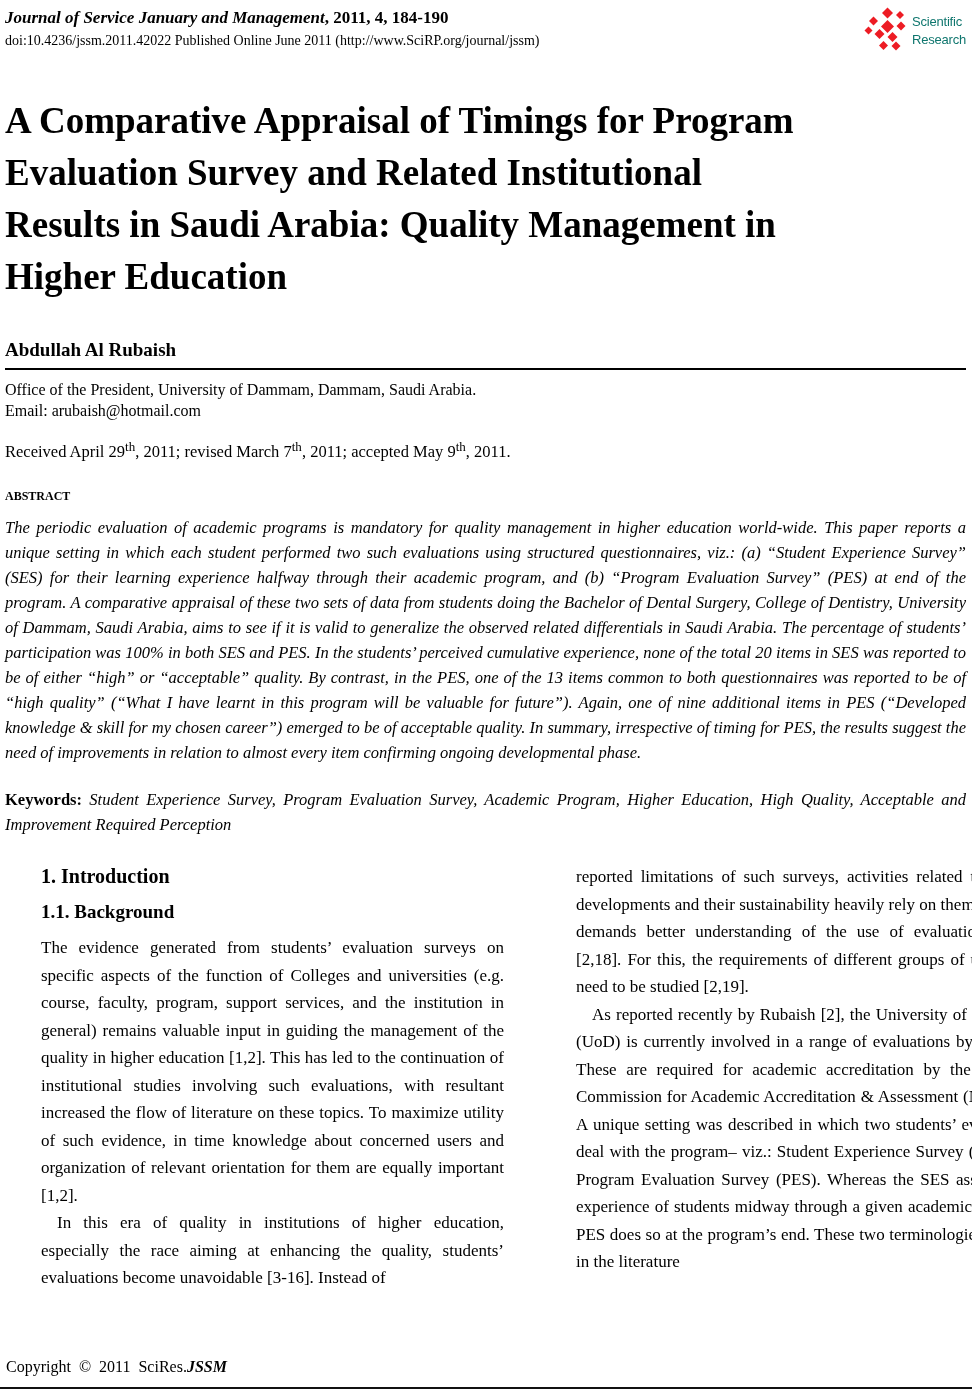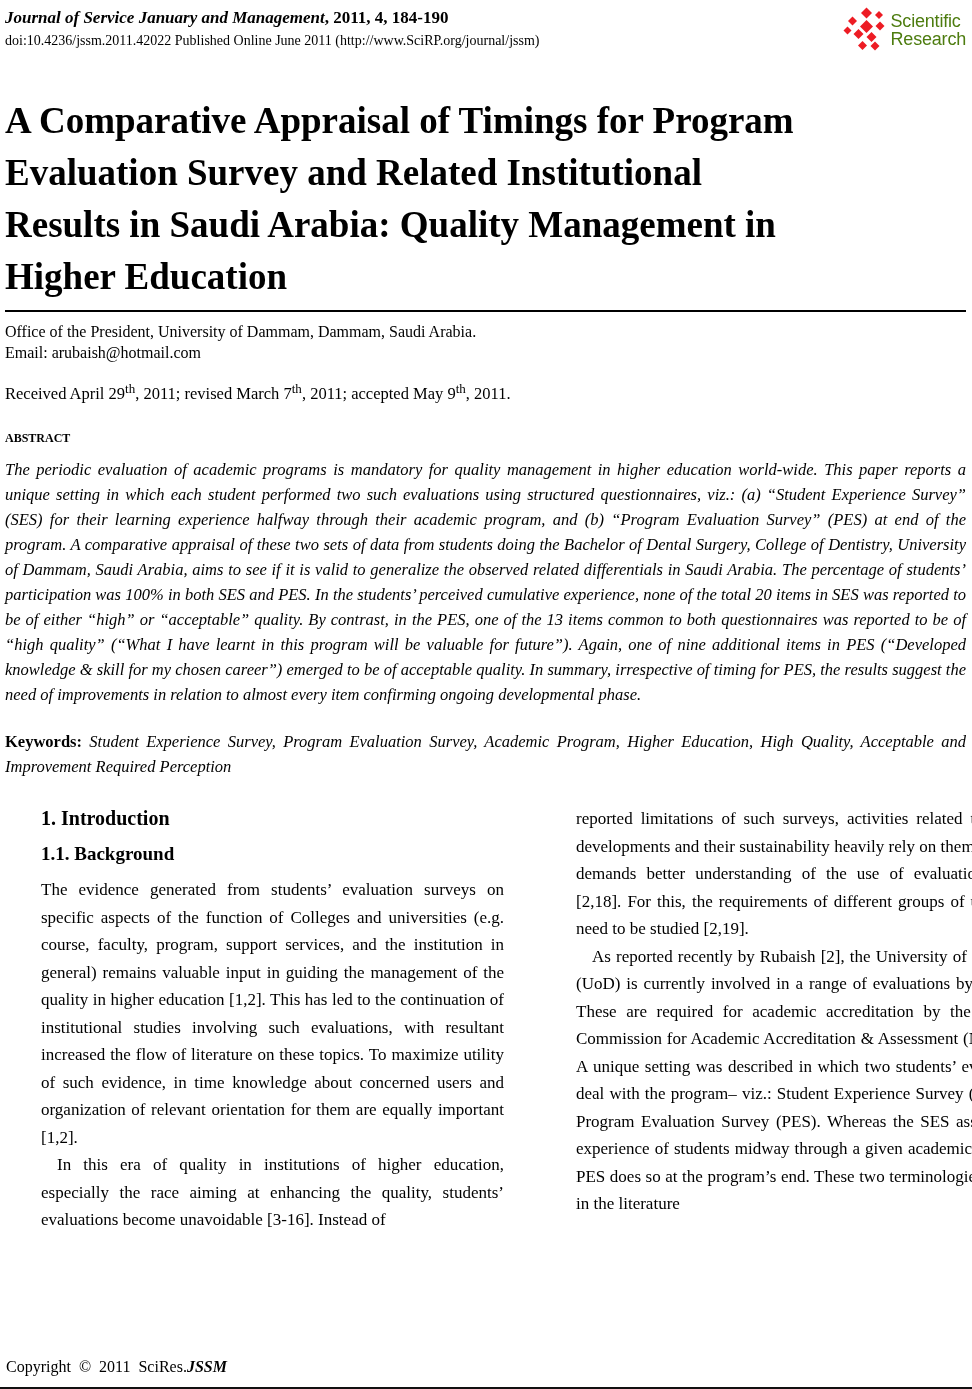--- a/index.html
+++ b/index.html
@@ -16,22 +16,22 @@
 
   
   .header { display: flex; justify-content: space-between; align-items: flex-start; }
   .jline1 { font-size: 17px; font-weight: bold; line-height: 21px; }
   .jname  { font-style: italic; }
   .jline2 { font-size: 14px; line-height: 21px; margin-top: 2px; }
   .logo { display: flex; gap: 5px; margin-right: 0; flex: 0 0 auto; }
   .logo svg { display: block; }
   .logo-text {
     font-family: "Liberation Sans", sans-serif;
-    font-size: 18px; line-height: 17.5px;
-    color: #4d7c0f; display: flex; flex-direction: column;
+    font-size: 13px; line-height: 17.5px;
+    color: #0f766e; display: flex; flex-direction: column;
     padding-top: 6px; letter-spacing: -0.2px;
   }
 
   
   .title { font-size: 37px; line-height: 52px; font-weight: bold; margin: 42px 0 0 0; letter-spacing: 0; }
   .tline { display: block; }
   .author { margin-top: 36px; font-size: 19px; font-weight: bold; }
   .rule { margin-top: 7px; height: 2px; background: #000; width: 100%; }
   .affil { margin-top: 9px; font-size: 16px; line-height: 21px; }
   .email { font-size: 16px; line-height: 21px; }
@@ -92,20 +92,21 @@
     </div>
   </div>
 
   <h1 class="title">
     <span class="tline">A Comparative Appraisal of Timings for Program</span>
     <span class="tline">Evaluation Survey and Related Institutional</span>
     <span class="tline">Results in Saudi Arabia: Quality Management in</span>
     <span class="tline">Higher Education</span>
   </h1>
 
+  <div class="author">Abdullah Al Rubaish</div>
   <div class="rule"></div>
   <div class="affil">Office of the President, University of Dammam, Dammam, Saudi Arabia.</div>
   <div class="email">Email: arubaish@hotmail.com</div>
 
   <div class="received"><span>Received April 29</span><sup>th</sup><span>, 2011; revised March 7</span><sup>th</sup><span>, 2011; accepted May 9</span><sup>th</sup><span>, 2011.</span></div>
 
   <h2 class="abs-head">ABSTRACT</h2>
   <p class="abs-text">The periodic evaluation of academic programs is mandatory for quality management in higher education world-wide. This paper reports a unique setting in which each student performed two such evaluations using structured questionnaires, viz.: (a) “Student Experience Survey” (SES) for their learning experience halfway through their academic program, and (b) “Program Evaluation Survey” (PES) at end of the program. A comparative appraisal of these two sets of data from students doing the Bachelor of Dental Surgery, College of Dentistry, University of Dammam, Saudi Arabia, aims to see if it is valid to generalize the observed related differentials in Saudi Arabia. The percentage of students’ participation was 100% in both SES and PES. In the students’ perceived cumulative experience, none of the total 20 items in SES was reported to be of either “high” or “acceptable” quality. By contrast, in the PES, one of the 13 items common to both questionnaires was reported to be of “high quality” (“What I have learnt in this program will be valuable for future”). Again, one of nine additional items in PES (“Developed knowledge &amp; skill for my chosen career”) emerged to be of acceptable quality. In summary, irrespective of timing for PES, the results suggest the need of improvements in relation to almost every item confirming ongoing developmental phase.</p>
 
   <p class="keywords"><span class="kw-label">Keywords:</span> <span class="kw-text">Student Experience Survey, Program Evaluation Survey, Academic Program, Higher Education, High Quality, Acceptable and Improvement Required Perception</span></p>

